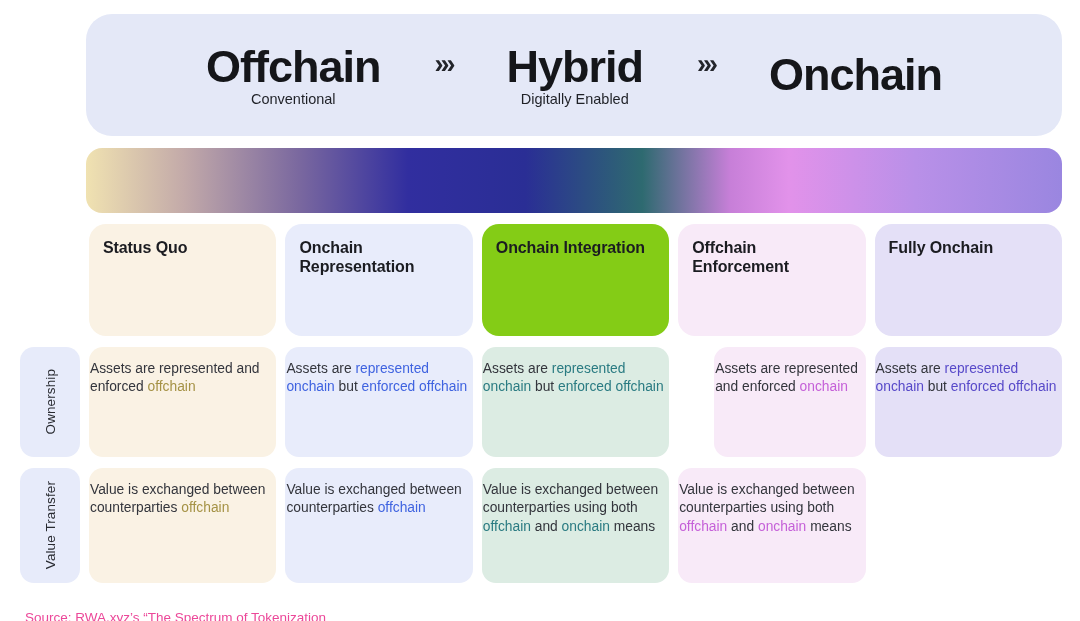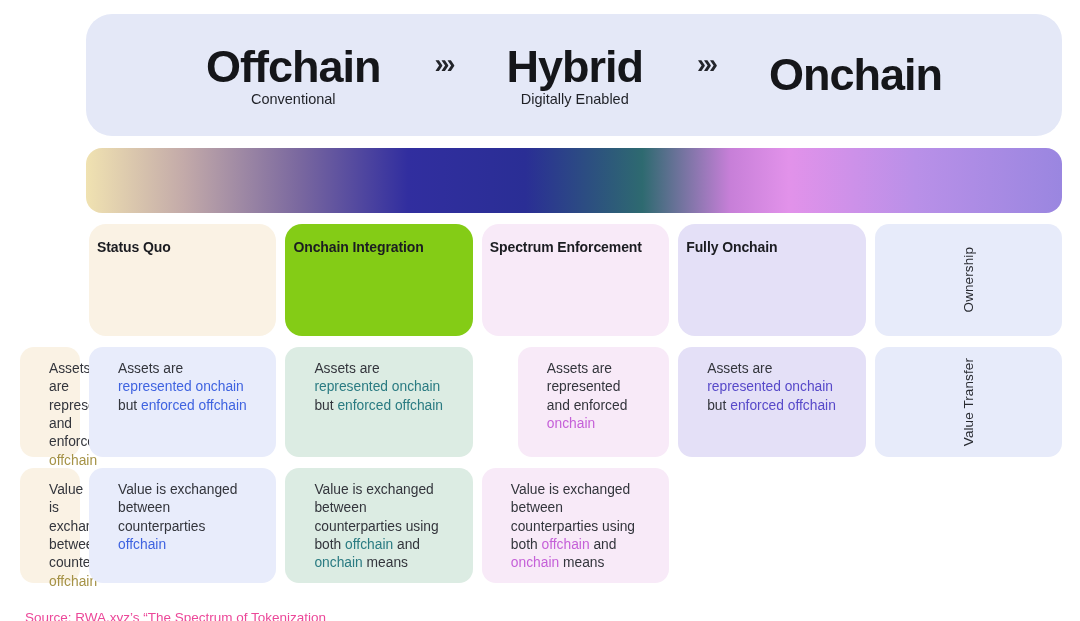--- a/index.html
+++ b/index.html
@@ -37,34 +37,34 @@
   
   .grid {
     position:absolute; left:20px; top:224px; width:1042px;
     display:grid;
     grid-template-columns:60px repeat(5,1fr);
     grid-template-rows:112px 110px 115px;
     gap:11px 9px;
   }
   .corner-spacer { background:transparent; }
   .colhead {
-    border-radius:17px; padding:15px 8px;
-    font-size:14px; font-weight:700; color:#1b1c21; line-height:1.18;
+    border-radius:17px; padding:15px 14px;
+    font-size:16px; font-weight:700; color:#1b1c21; line-height:1.18;
     letter-spacing:-0.1px;
   }
   .rowlabel {
     background:#e7ebfa; border-radius:14px;
     display:flex; align-items:center; justify-content:center;
   }
   .rowlabel span {
     writing-mode:vertical-rl; transform:rotate(180deg);
     font-size:13.5px; font-weight:500; color:#292b31; letter-spacing:0.1px;
   }
   .cell {
-    border-radius:14px; padding:13px 29px;
+    border-radius:14px; padding:13px 1px;
     font-size:13.8px; color:#33353c; line-height:1.33; font-weight:400;
   }
   .cell .hl { color:var(--hl); }
 
   
   .source {
     position:absolute; left:25px; top:596px;
     font-size:13.5px; color:#ec4899;margin-top:14px;
   }
 </style>
@@ -88,22 +88,23 @@
       <div class="stage-title">Onchain</div>
     </div>
   </div>
 
   <div class="gradient-bar" style="background: linear-gradient(90deg, rgb(240, 226, 177) 0%, rgb(195, 170, 169) 10%, rgb(121, 103, 159) 22%, rgb(49, 46, 159) 33%, rgb(42, 46, 149) 45%, rgb(46, 106, 112) 57%, rgb(199, 127, 216) 66%, rgb(226, 146, 234) 72%, rgb(185, 144, 232) 85%, rgb(154, 134, 224) 100%);"></div>
 
   <div class="grid">
     <div class="corner-spacer"></div>
 
     <div class="colhead" style="background: rgb(250, 242, 228); --hl: #a59245;">Status Quo</div>
+    <div class="colhead" style="background: rgb(232, 236, 251); --hl: #3f63e0;">Onchain Representation</div>
     <div class="colhead" style="background: #84cc16; --hl: #2a7b82;">Onchain Integration</div>
-    <div class="colhead" style="background: rgb(248, 234, 248); --hl: #c560d8;">Spectrum Enforcement</div>
+    <div class="colhead" style="background: rgb(248, 234, 248); --hl: #c560d8;">Offchain Enforcement</div>
     <div class="colhead" style="background: rgb(228, 224, 247); --hl: #5749c9;">Fully Onchain</div>
 
     <div class="rowlabel">
       <span>Ownership</span>
     </div>
     <div class="cell" style="background: rgb(250, 242, 228); --hl: #a59245;"><span>Assets are represented and enforced </span><span class="hl">offchain</span></div>
     <div class="cell" style="background: rgb(232, 236, 251); --hl: #3f63e0;"><span>Assets are </span><span class="hl">represented onchain</span><span> but </span><span class="hl">enforced offchain</span></div>
     <div class="cell" style="background: rgb(220, 236, 227); --hl: #2a7b82;"><span>Assets are </span><span class="hl">represented onchain</span><span> but </span><span class="hl">enforced offchain</span></div>
     <div class="cell" style="background: rgb(248, 234, 248); margin-left: 36px; --hl: #c560d8;"><span>Assets are represented and enforced </span><span class="hl">onchain</span></div>
     <div class="cell" style="background: rgb(228, 224, 247); --hl: #5749c9;"><span>Assets are </span><span class="hl">represented onchain</span><span> but </span><span class="hl">enforced offchain</span></div>

